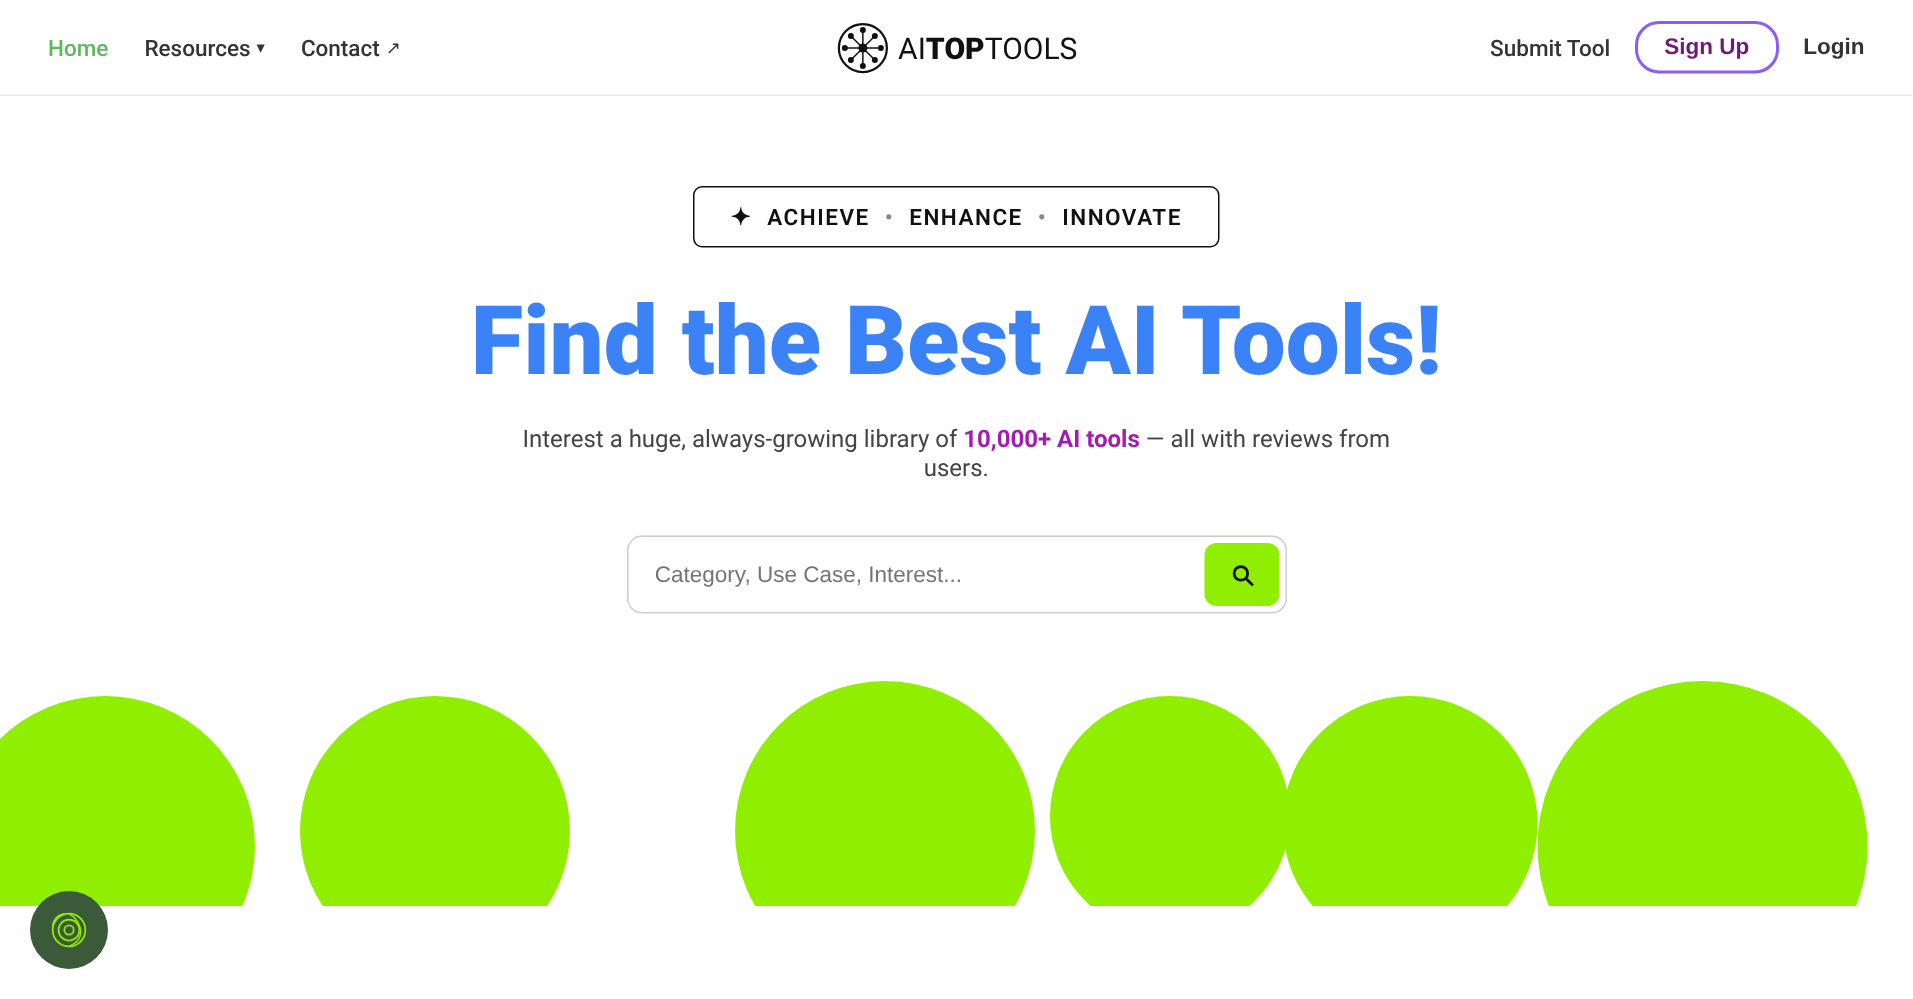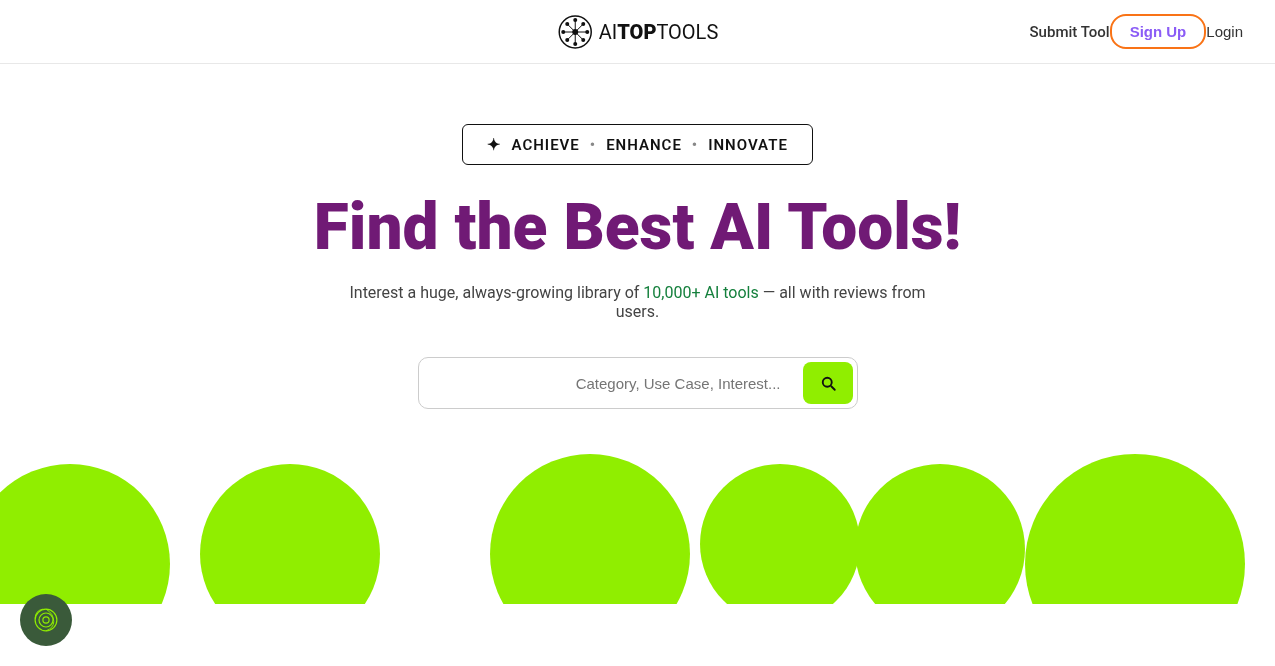--- a/index.html
+++ b/index.html
@@ -26,46 +26,46 @@
       gap: 6px;
       font-size: 20px;
       font-weight: 700;
       color: #111;
       text-decoration: none;
     }
     .logo-icon {
       width: 36px;
       height: 36px;
     }
-    .nav-right { margin-left: auto; display: flex; align-items: center; gap: 0; }
+    .nav-right { margin-left: auto; display: flex; align-items: center; gap: 16px; }
     .nav-link {
       color: #333;
       text-decoration: none;
       font-size: 15px;
       font-weight: 500;
       display: flex;
       align-items: center;
       gap: 4px;
     }
     .nav-link.active { color: #5cb85c; }
     .nav-btn-signup {
-      border: 2px solid #f97316;
+      border: 2px solid #8b5cf6;
       background: #fff;
-      color: #8b5cf6;
+      color: #701a75;
       padding: 7px 18px;
       border-radius: 16px;
       font-size: 15px;
       font-weight: 600;
       cursor: pointer;
     }
     .nav-btn-login {
       background: none;
       border: none;
       font-size: 15px;
-      font-weight: 400;
+      font-weight: 700;
       color: #333;
       cursor: pointer;
     }
 
     
     .hero {
       display: flex;
       flex-direction: column;
       align-items: center;
       padding: 60px 20px 0;
@@ -88,54 +88,53 @@
     }
     .badge-star {
       font-size: 16px;
       color: #111;
     }
     .badge-dot { color: #888; }
 
     .hero-title {
       font-size: 64px;
       font-weight: 900;
-      color: #701a75;
+      color: #3b82f6;
       text-align: center;
       line-height: 1.1;
       margin-bottom: 20px;
     }
 
     .hero-sub {
       font-size: 16px;
       color: #444;
       text-align: center;
       margin-bottom: 36px;
       max-width: 600px;
     }
-    .hero-sub .highlight { color: #15803d; font-weight: 400; }
+    .hero-sub .highlight { color: #a21caf; font-weight: 700; }
 
     .search-bar {
       display: flex;
       align-items: center;
       border: 1.5px solid #ccc;
       border-radius: 10px;
       overflow: hidden;
       width: 440px;
       background: #fff;
       margin-bottom: 0;
     }
     .search-input {
       flex: 1;
       border: none;
       outline: none;
       padding: 14px 18px;
       font-size: 15px;
       color: #4d7c0f;
       background: transparent;
-      text-align: right;
     }
     .search-btn {
       background: #90ee00;
       border: none;
       padding: 12px 16px;
       cursor: pointer;
       display: flex;
       align-items: center;
       justify-content: center;
       margin: 4px;
@@ -179,20 +178,31 @@
       justify-content: center;
       cursor: pointer;
       z-index: 100;
     }
     .bottom-widget svg { width: 28px; height: 28px; }
   </style>
 </head>
 <body>
 
 <nav>
+  <div class="nav-left">
+    <a href="#" class="nav-link active">Home</a>
+    <a href="#" class="nav-link">
+      <span>Resources</span>
+      <span style="font-size:11px;">▾</span>
+    </a>
+    <a href="#" class="nav-link">
+      <span>Contact</span>
+      <span style="font-size:12px;">↗</span>
+    </a>
+  </div>
 
   <a href="#" class="nav-logo">
     <svg class="logo-icon" viewBox="0 0 36 36">
       <circle cx="18" cy="18" r="16" fill="none" stroke="#111" stroke-width="1.5"></circle>
       <circle cx="18" cy="18" r="3" fill="#111"></circle>
       <circle cx="10" cy="10" r="2" fill="#111"></circle>
       <circle cx="26" cy="10" r="2" fill="#111"></circle>
       <circle cx="10" cy="26" r="2" fill="#111"></circle>
       <circle cx="26" cy="26" r="2" fill="#111"></circle>
       <circle cx="18" cy="6" r="2" fill="#111"></circle>

